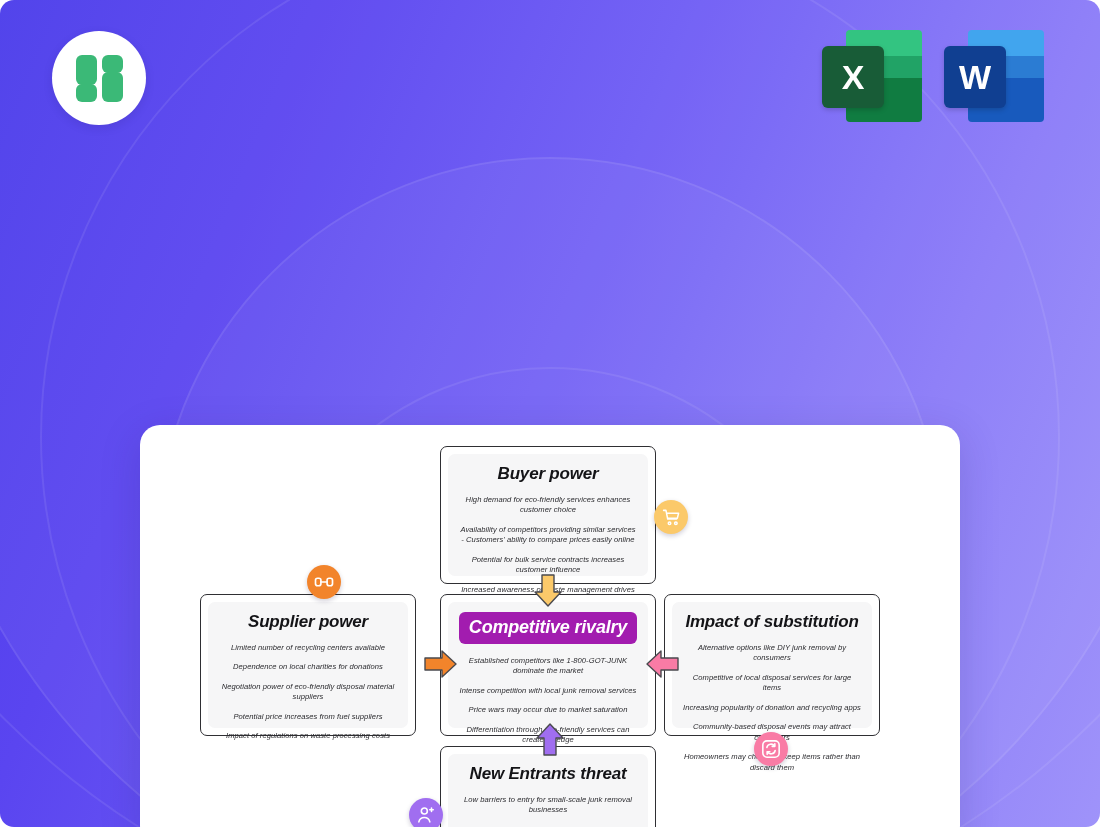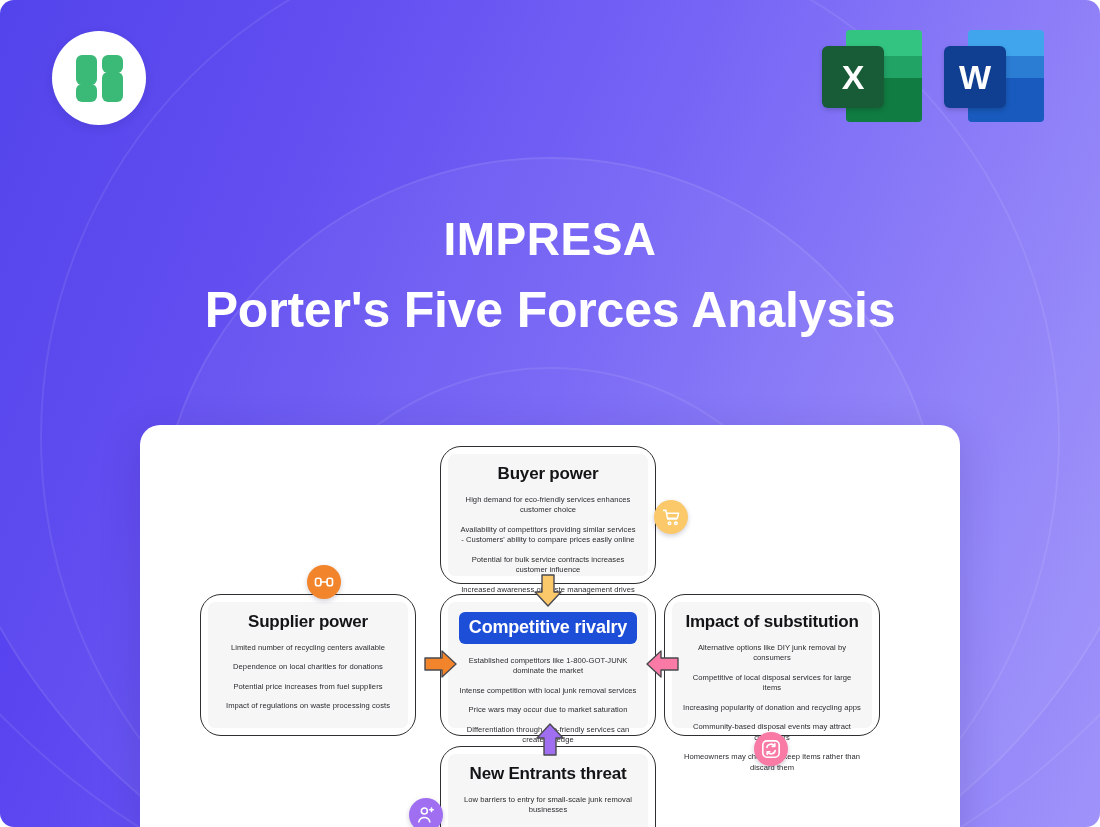--- a/index.html
+++ b/index.html
@@ -113,35 +113,36 @@
     box-shadow: 0 10px 40px rgba(40,25,110,0.18);
   }
 
   
   .diagram { position: absolute; inset: 0; }
 
   .force-box {
     position: absolute;
     background: #ffffff;
     border: 1.6px solid #2f2f33;
-    border-radius: 21px;
+    border-radius: 7px;
     padding: 7px;
+    font-style: italic;
   }
   .force-inner {
     background: #f6f6f7;
     border-radius: 7px;
     width: 100%; height: 100%;
     padding: 10px 11px 12px 11px;
   }
   .force-title {
     font-size: 17px; font-weight: 700; color: #141417;
     text-align: center; margin-bottom: 11px; letter-spacing: -0.2px;
   }
   .force-title.highlight {
-    background: #1d4ed8;
+    background: #a21caf;
     color: #ffffff;
     border-radius: 6px;
     padding: 5px 0 6px 0;
     font-size: 18px;
     margin-bottom: 12px;
   }
   .force-list { list-style: none; text-align: center; }
   .force-list li {
     font-size: 7.6px; line-height: 1.38; color: #2a2a2e;
     margin-bottom: 9px; letter-spacing: 0.05px;
@@ -217,24 +218,20 @@
     <div class="off-icon wd">
       <div class="sheet">
           <span></span>
           <span></span>
           <span></span>
         </div>
       <div class="tile">W</div>
     </div>
   </div>
 
-  <div class="titles">
-    <div class="title-sm">IMPRESA</div>
-    <div class="title-lg">Porter's Five Forces Analysis</div>
-  </div>
 
   <div class="canvas-card"></div>
 
   <div class="diagram">
 
     <div class="force-box" id="box-buyer">
       <div class="force-inner">
         <div class="force-title">Buyer power</div>
         <ul class="force-list">
           <li>High demand for eco-friendly services enhances customer choice</li>
@@ -244,20 +241,21 @@
         </ul>
       </div>
     </div>
 
     <div class="force-box" id="box-supplier">
       <div class="force-inner">
         <div class="force-title">Supplier power</div>
         <ul class="force-list">
           <li>Limited number of recycling centers available</li>
           <li>Dependence on local charities for donations</li>
+          <li>Negotiation power of eco-friendly disposal material suppliers</li>
           <li>Potential price increases from fuel suppliers</li>
           <li>Impact of regulations on waste processing costs</li>
         </ul>
       </div>
     </div>
 
     <div class="force-box" id="box-rivalry">
       <div class="force-inner">
         <div class="force-title highlight">Competitive rivalry</div>
         <ul class="force-list">

